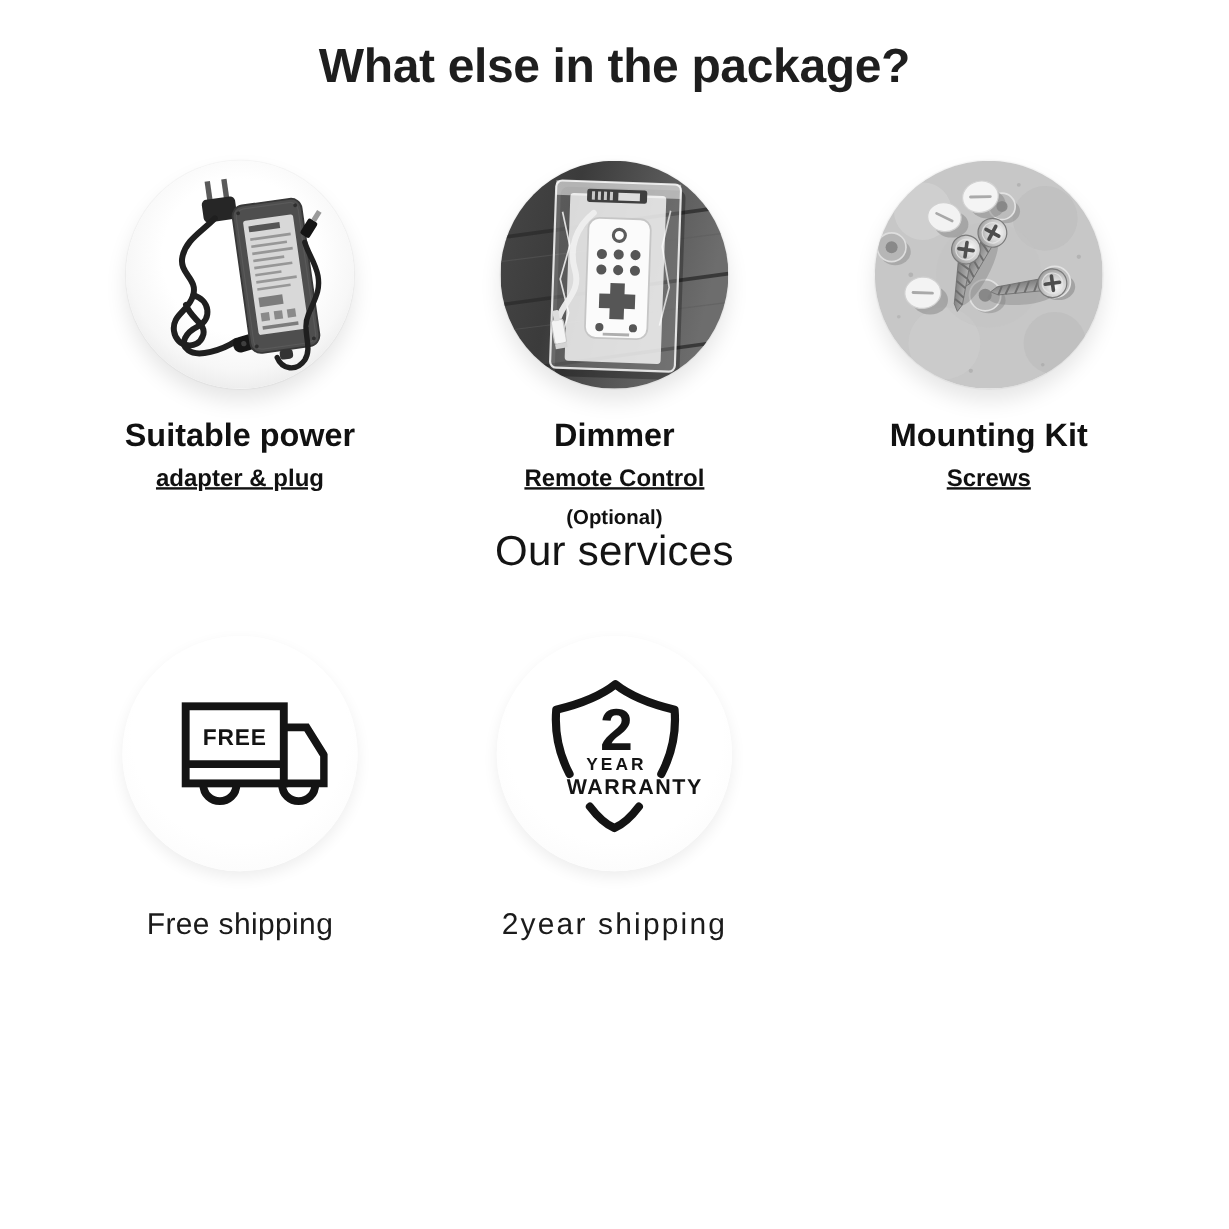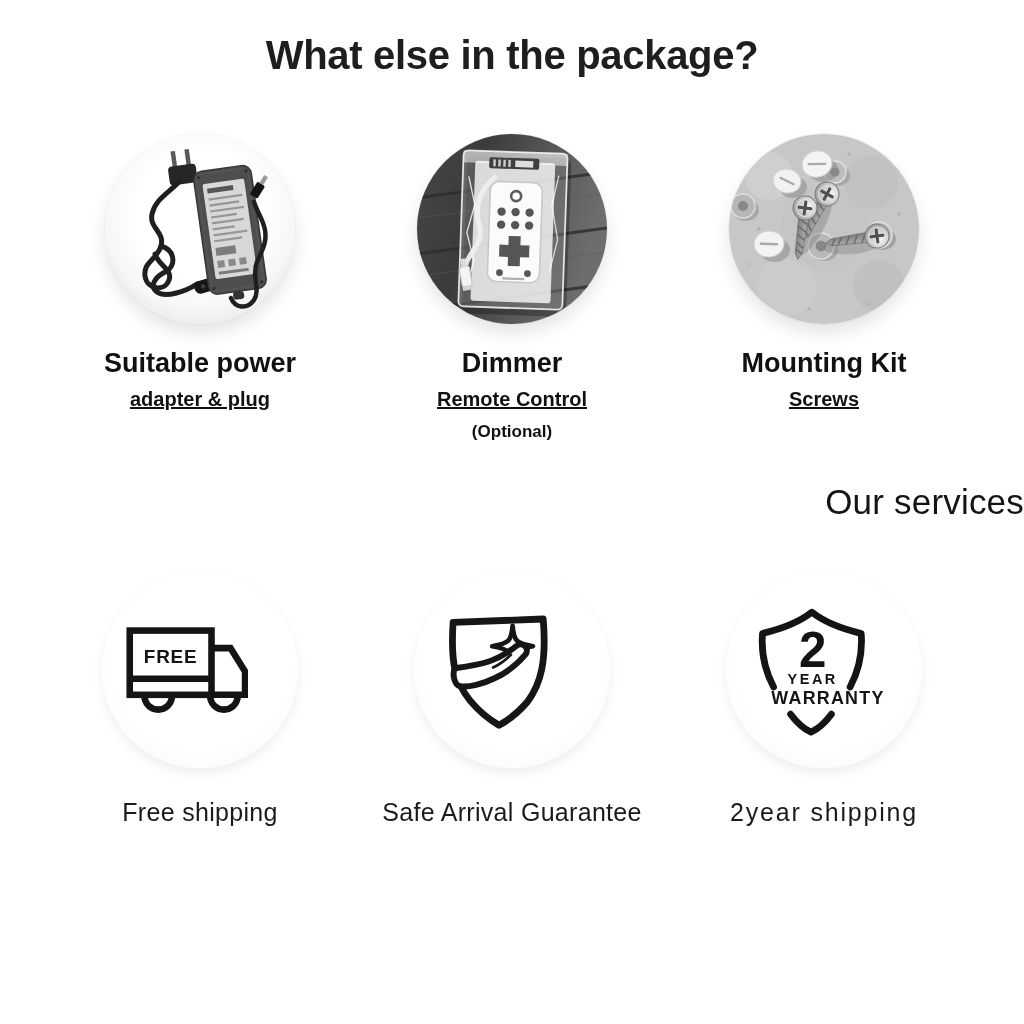--- a/index.html
+++ b/index.html
@@ -20,28 +20,28 @@
     width:190px;height:190px;border-radius:50%;overflow:hidden;position:relative;
     box-shadow:0 0 0 1px rgba(0,0,0,0.03),0 10px 18px rgba(0,0,0,0.10);
     background:#fff;
   }
   .photo-circle svg{display:block;width:100%;height:100%;}
   .caption{margin-top:26px;text-align:center;line-height:1;}
   .cap-title{font-size:27px;font-weight:bold;color:#111;}
   .cap-sub{font-size:20px;font-weight:bold;margin-top:12px;color:#111;text-decoration:underline;}
   .cap-note{font-size:17px;font-weight:bold;margin-top:14px;color:#111;}
   .services-heading{
-    margin-top:42px;text-align:right;
+    text-align:center;
     font-size:35px;font-weight:normal;color:#141414;letter-spacing:0.2px;
   }
   .icon-circle{
     width:196px;height:196px;border-radius:50%;
     background:radial-gradient(circle at 50% 42%, #ffffff 60%, #fcfcfc 76%, #f1f1f1 92%, #e7e7e7 100%);
     box-shadow:0 5px 12px rgba(0,0,0,0.07);
-    display:flex;align-items:center;
+    display:flex;align-items:center;justify-content:center;
   }
   .service-label{margin-top:30px;font-size:25px;color:#1b1b1b;text-align:left;letter-spacing:0.3px;}
   .ls-wide{letter-spacing:1.8px;}
   svg text{font-family:"Liberation Sans",sans-serif;}
 </style>
 </head>
 <body>
 
 <div class="page-title">What else in the package?</div>
 
@@ -272,31 +272,20 @@
           <path d="M150,70 H176 L196,102 V134 H150"></path>
           <path d="M58,134 C58,161 96,161 96,134"></path>
           <path d="M148,134 C148,161 186,161 186,134"></path>
         </g>
         <text x="94" y="90" text-anchor="middle" font-size="26" font-weight="bold" letter-spacing="1" fill="#141414">FREE</text>
       </svg>
     </div>
     <div class="service-label">Free shipping</div>
   </div>
 
-  <div class="card">
-    <div class="icon-circle">
-      <svg viewBox="0 0 200 200" width="170" height="170">
-        <path d="M46,44 L152,40 C156,88 150,116 133,138 C122,151 111,159 100,165 C88,158 76,148 66,136 C48,114 43,90 46,44 Z" fill="none" stroke="#161616" stroke-width="8" stroke-linejoin="round"></path>
-        <path d="M116,48 C117.5,66 120,68.5 140,72 C120,75.5 117.5,78 116,96 C114.5,78 112,75.5 92,72 C112,68.5 114.5,66 116,48 Z" fill="#ffffff" stroke="#161616" stroke-width="5.5" stroke-linejoin="round"></path>
-        <path d="M48,98 C62,96 76,94 88,90 C100,86 110,80 120,72 C127,66 137,74 131,82 C120,95 108,104 94,110 C82,116 64,121 54,119 C47,117.5 45,104 48,98 Z" fill="#ffffff" stroke="#161616" stroke-width="7" stroke-linejoin="round" stroke-linecap="round"></path>
-        <path d="M114,82 C107,89 100,94 93,97" fill="none" stroke="#161616" stroke-width="3.2" stroke-linecap="round"></path>
-      </svg>
-    </div>
-    <div class="service-label">Safe Arrival Guarantee</div>
-  </div>
 
   <div class="card">
     <div class="icon-circle">
       <svg viewBox="0 0 200 200" width="170" height="170">
         <g fill="none" stroke="#141414" stroke-width="8" stroke-linecap="round" stroke-linejoin="round">
           <path d="M56,120 C46,101 41,81 43,57 C64,52 86,44 101,32 C116,44 138,52 159,57 C161,81 156,101 146,120"></path>
           <path d="M76,152 C85,164 93,170 100,173 C107,170 115,164 124,152"></path>
         </g>
         <text x="102" y="96" text-anchor="middle" font-size="58" font-weight="bold" fill="#141414">2</text>
         <text x="102" y="116" text-anchor="middle" font-size="17" font-weight="bold" letter-spacing="3" fill="#141414">YEAR</text>

